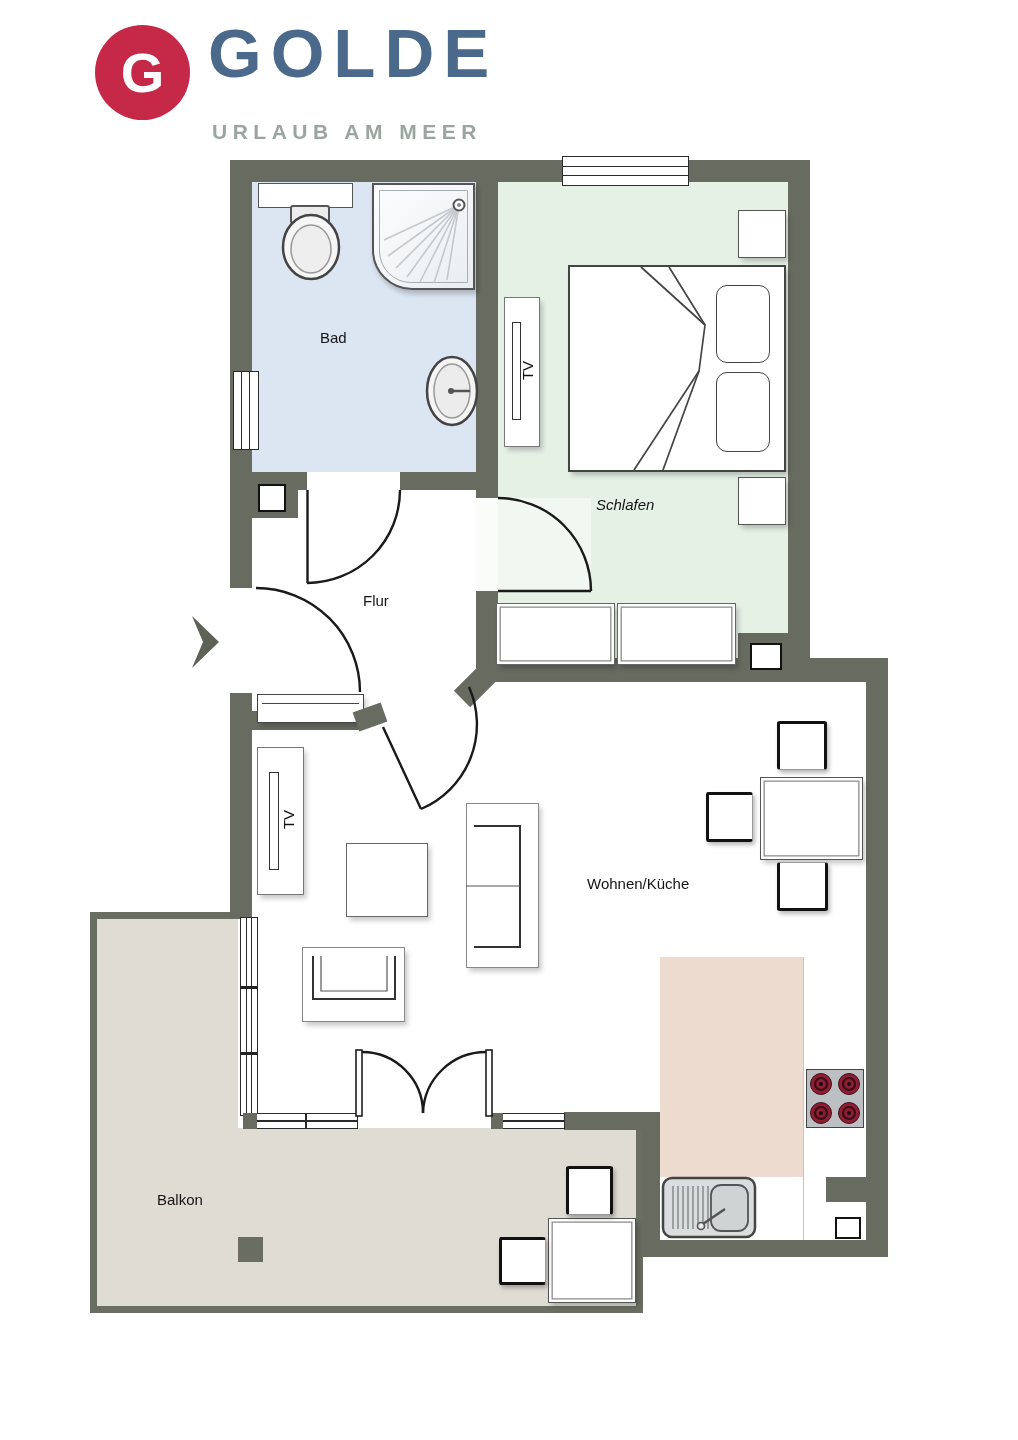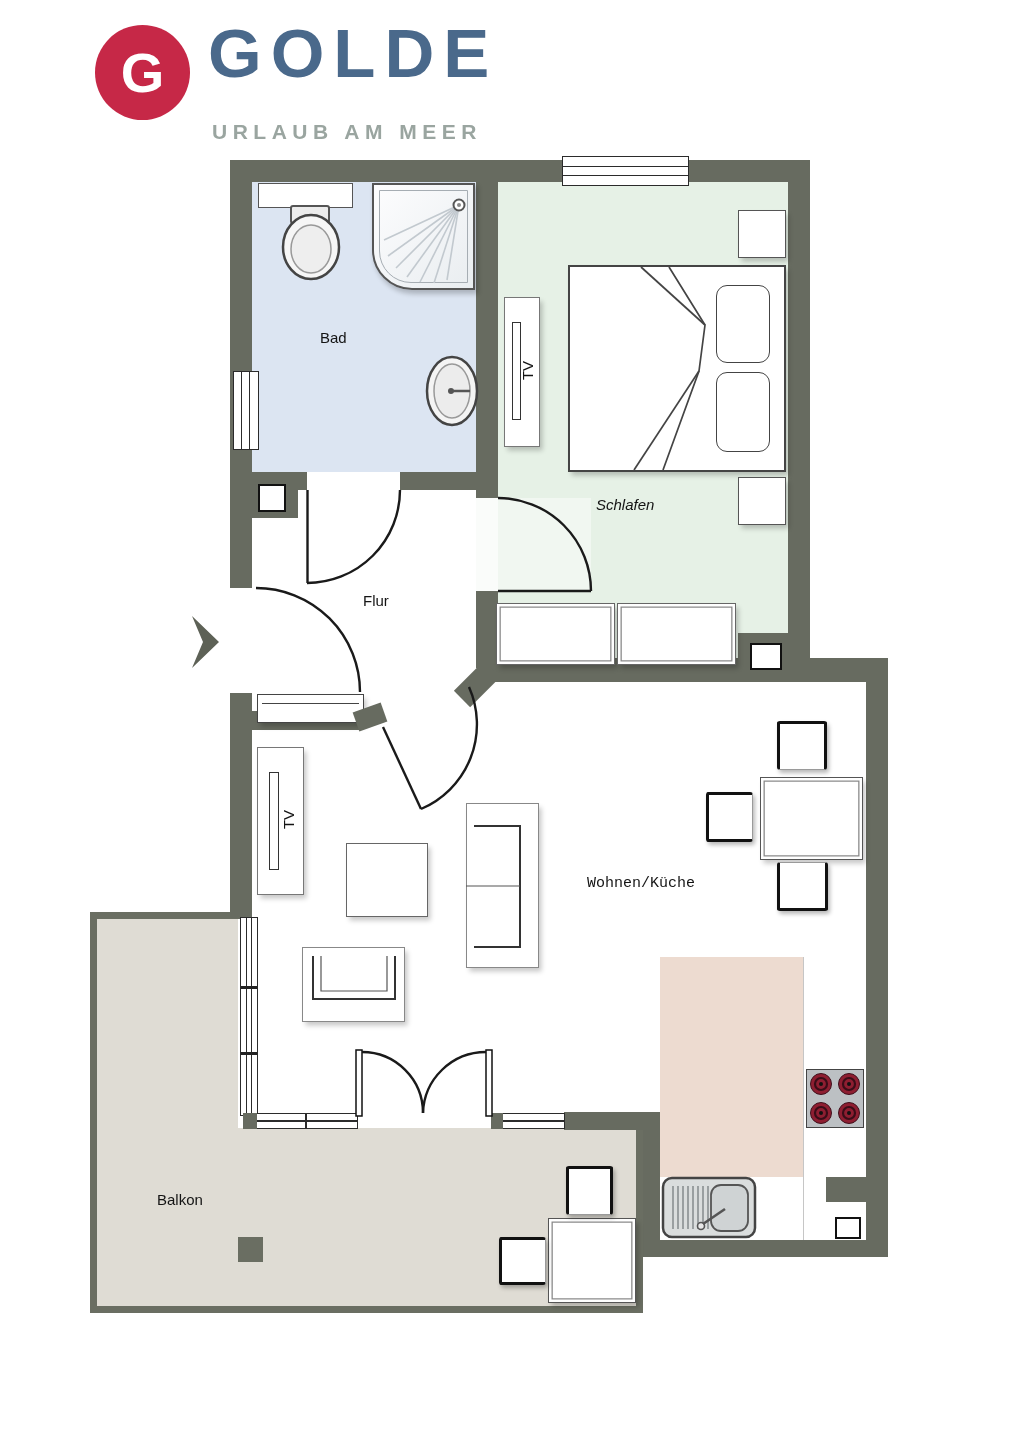--- a/index.html
+++ b/index.html
@@ -231,16 +231,16 @@
           <circle cx="849" cy="1113" r="10.5" fill="#8e1e31" stroke="#40101c" stroke-width="1"></circle>
           <circle cx="849" cy="1113" r="6" fill="none" stroke="#3a0d18" stroke-width="2.2"></circle>
           <circle cx="849" cy="1113" r="2" fill="#111"></circle>
         </g>
     </g>
   </svg>
 
   <div class="lbl" style="left:320px;top:329px;">Bad</div>
   <div class="lbl" style="left:596px;top:496px;font-style:italic;">Schlafen</div>
   <div class="lbl" style="left:363px;top:592px;">Flur</div>
-  <div class="lbl" style="left:587px;top:875px;font-family:Liberation Mono, monospace;">Wohnen/Küche</div>
+  <div class="lbl" style="left:587px;top:875px;">Wohnen/Küche</div>
   <div class="lbl" style="left:157px;top:1191px;">Balkon</div>
 
 </div>
 
 </body></html>

